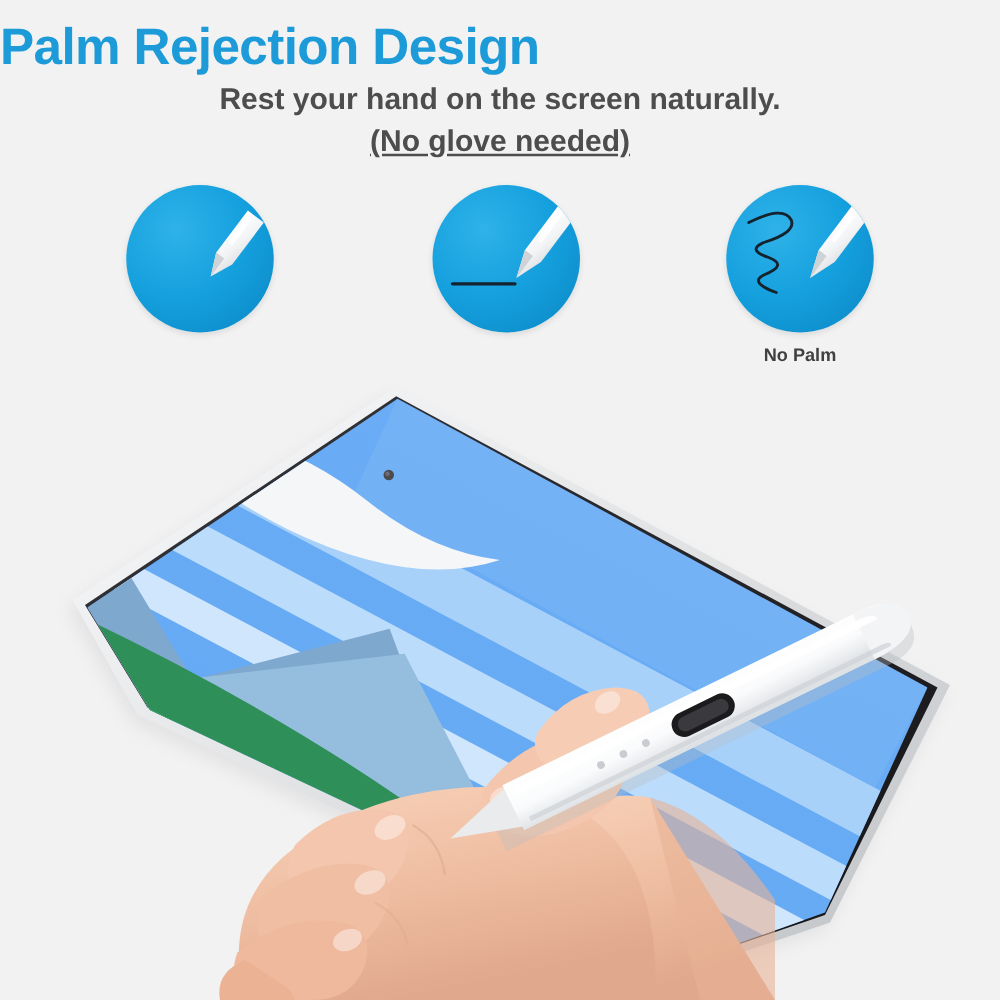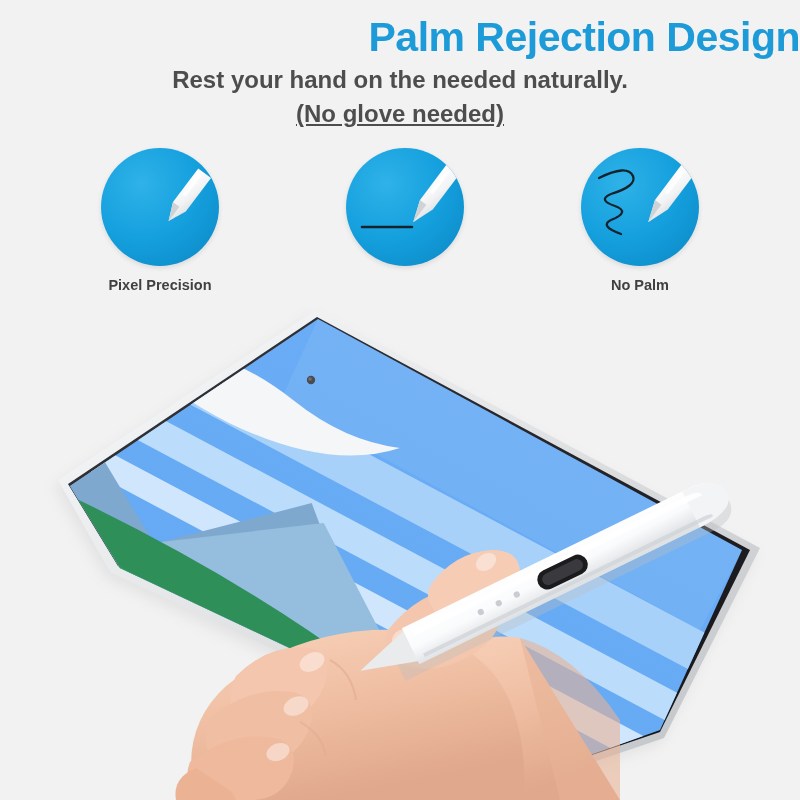--- a/index.html
+++ b/index.html
@@ -8,21 +8,21 @@
     background:#f2f2f2;
     font-family:"Liberation Sans", sans-serif;
     overflow:hidden;
     position:relative;
   }
   #stage { position:relative; width:800px; height:800px; overflow:hidden; background:#f2f2f2; }
 
   
   .headline {
     position:absolute; top:14px; left:0; width:800px;
-    text-align:right;
+    text-align:left;
     font-size:41px; font-weight:bold;
     color:#1c9bd8; letter-spacing:-0.5px;
     white-space:nowrap;
   }
   .subline {
     position:absolute; left:0; width:800px;
     text-align:center;
     font-size:24px; font-weight:bold;
     color:#4d4d4d;
     white-space:nowrap;
@@ -57,21 +57,21 @@
   
   .scene { position:absolute; left:0; top:300px; width:800px; height:500px; }
   .scene svg { display:block; width:800px; height:500px; }
 </style>
 </head>
 <body>
 
 <div id="stage">
 
   <div class="headline">Palm Rejection Design</div>
-  <div class="subline l1">Rest your hand on the needed naturally.</div>
+  <div class="subline l1">Rest your hand on the screen naturally.</div>
   <div class="subline l2">(No glove needed)</div>
 
   <div class="features">
 
     <div class="feature f0">
       <div class="fcircle">
         <svg viewBox="0 0 118 118">
           <defs>
             <linearGradient id="g1a" x1="0" y1="0" x2="0" y2="1">
               <stop offset="0" stop-color="#1b2833" stop-opacity="0.95"></stop>
@@ -92,21 +92,20 @@
             <line x1="60" y1="18" x2="60" y2="87"></line>
             <line x1="68" y1="22" x2="68" y2="84"></line>
           </g>
           <g transform="rotate(37 80 50)">
             <path d="M76 16 L92 16 L92 58 Q84 76 84 76 Q84 76 76 58 Z" fill="url(#pen1)"></path>
             <path d="M84 58 L84 76 Q84 76 76 58 Z" fill="#cfd3d6"></path>
             <path d="M79 20 L83 20 L83 46 L79 46 Z" fill="#ffffff" opacity="0.85"></path>
           </g>
         </svg>
       </div>
-      <div class="flabel">Pixel Precision</div>
     </div>
 
     <div class="feature f1">
       <div class="fcircle">
         <svg viewBox="0 0 118 118">
           <defs>
             <linearGradient id="pen2" x1="0" y1="0" x2="1" y2="1">
               <stop offset="0" stop-color="#ffffff"></stop>
               <stop offset="0.55" stop-color="#f2f3f5"></stop>
               <stop offset="1" stop-color="#d9dcdf"></stop>

